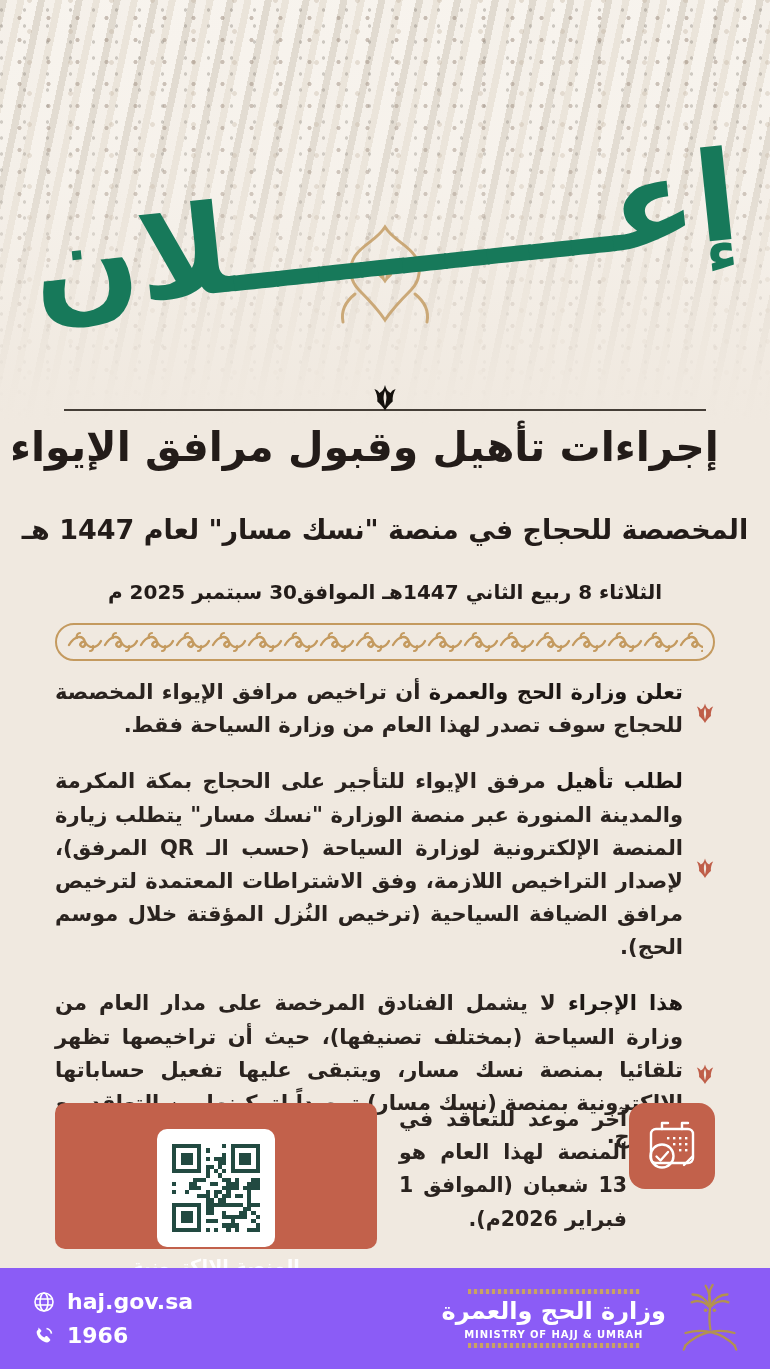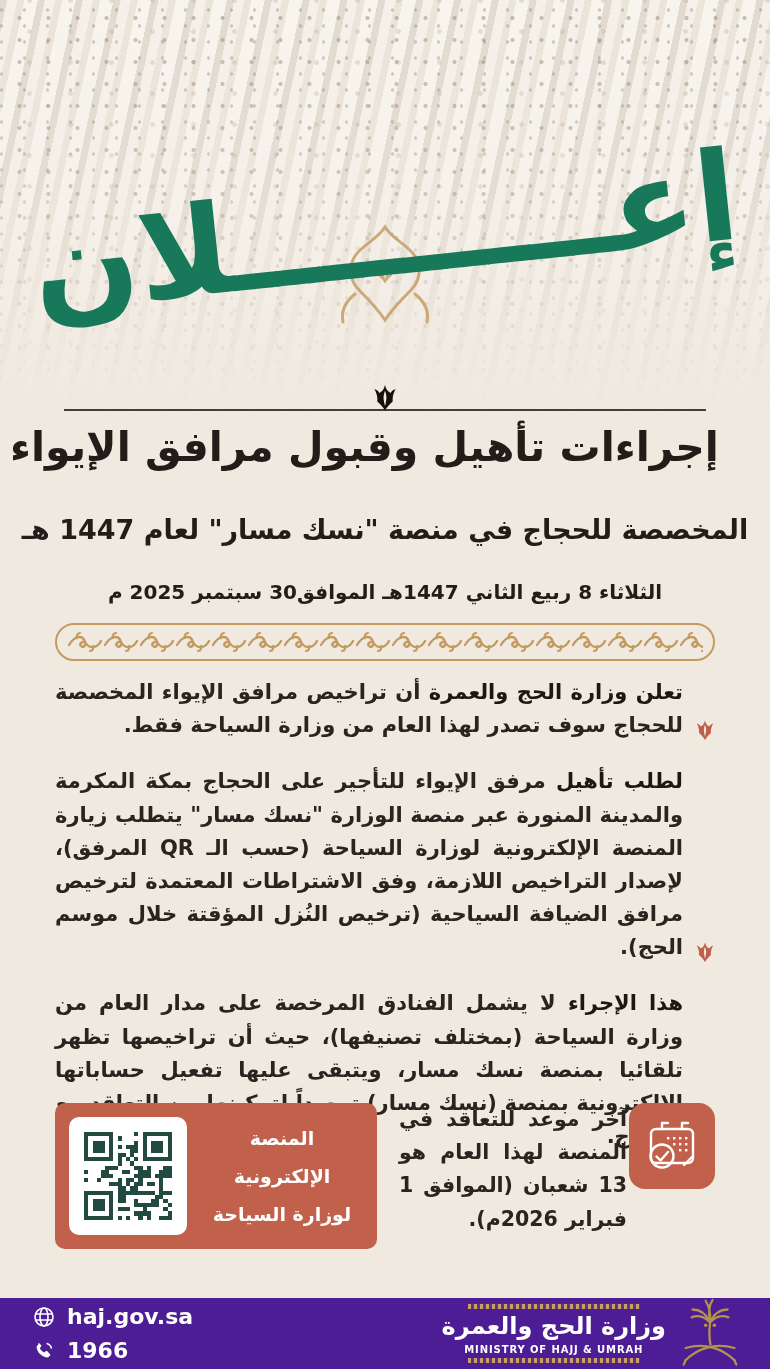--- a/index.html
+++ b/index.html
@@ -39,39 +39,39 @@
     font-size:41px; font-weight:bold; color:#231c19; white-space:nowrap; line-height:1.05;}
   .subtitle{position:absolute; top:514px; left:10px; right:10px; text-align:center; direction:rtl;
     font-size:27px; font-weight:bold; color:#231c19; white-space:nowrap;}
   .date-line{position:absolute; top:580px; left:10px; right:10px; text-align:center; direction:rtl;
     font-size:20px; font-weight:bold; color:#231c19;}
   
   .ornament-bar{position:absolute; top:623px; left:55px; right:55px; height:38px;
     border:2px solid #c49a5f; border-radius:19px; box-sizing:border-box; padding:3px 10px; overflow:hidden;}
   
   .content{position:absolute; top:676px; left:55px; right:55px; direction:rtl;}
-  .para{display:flex; gap:12px; margin-bottom:23px; align-items:flex-end;}
+  .para{display:flex; gap:12px; margin-bottom:23px; align-items:center;}
   .para .marker{width:20px; height:24px; flex-shrink:0; margin-top:7px; color:#bf5e49;}
   .para-text{flex:1; font-size:21px; line-height:1.58; text-align:justify; font-weight:bold; color:#2a231f;}
   .para-text .lead{font-weight:bold; color:#1d1714;}
   
   .bottom-row{position:absolute; top:1103px; left:55px; right:55px; height:152px; display:flex; direction:rtl; gap:22px;}
   .deadline{flex:1; display:flex; gap:2px; align-items:flex-start;}
   .cal-badge{width:86px; height:86px; background:#c2614b; border-radius:16px; flex-shrink:0;
     display:flex; align-items:center; justify-content:center;}
   .cal-badge svg{width:64px; height:64px;}
   .cal-badge [stroke]{stroke:#fff; fill:none; stroke-width:2.4; stroke-linecap:round; stroke-linejoin:round;}
   .deadline-text{font-size:20.5px; line-height:1.62; font-weight:bold; text-align:justify; color:#2a231f; direction:rtl;}
   .qr-panel{width:322px; height:146px; background:#c2614b; border-radius:10px; box-sizing:border-box;
-    padding:14px; display:flex; direction:ltr; gap:14px; align-items:center;}
+    padding:26px; display:flex; direction:ltr; gap:0; align-items:center;flex-direction:column;}
   .qr-tile{width:118px; height:118px; background:#fff; border-radius:10px; padding:7px; box-sizing:border-box; flex-shrink:0;}
   .qr-tile svg{width:100%; height:100%; shape-rendering:crispEdges;}
   .qr-text{flex:1; direction:rtl; text-align:center; color:#fff; font-weight:bold; font-size:19px; line-height:2.0;}
   
-  .footer{position:absolute; bottom:0; left:0; right:0; height:71px; background:#4c1d95;
+  .footer{position:absolute; bottom:0; left:0; right:0; height:101px; background:#8b5cf6;
     display:flex; align-items:center; justify-content:space-between; padding:0 32px; box-sizing:border-box;}
   .footer-left{display:flex; flex-direction:column; gap:9px;}
   .contact-row{display:flex; align-items:center; gap:11px; color:#fff; font-size:22px; font-weight:bold;}
   .contact-row svg{width:24px; height:24px;}
   .contact-row [stroke]{stroke:#fff; fill:none; stroke-width:1.6;}
   .footer-right{display:flex; align-items:center; gap:16px;}
   .ministry-logo{display:flex; flex-direction:column; align-items:center; gap:3px;}
   .logo-strip{width:172px; height:5px;
     background:repeating-linear-gradient(90deg,#c9a263 0 3px, rgba(201,162,99,.15) 3px 6px);}
   .ministry-ar{color:#fff; font-size:24px; font-weight:bold; direction:rtl; line-height:1.2;}

